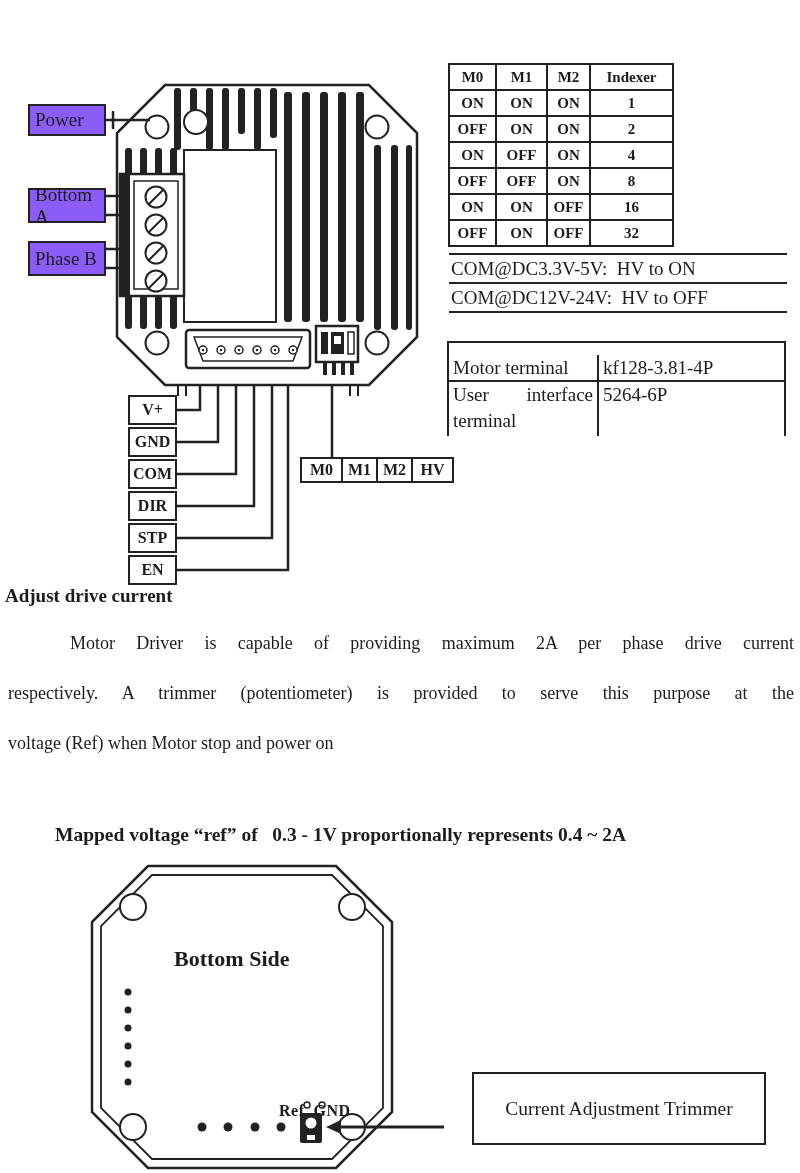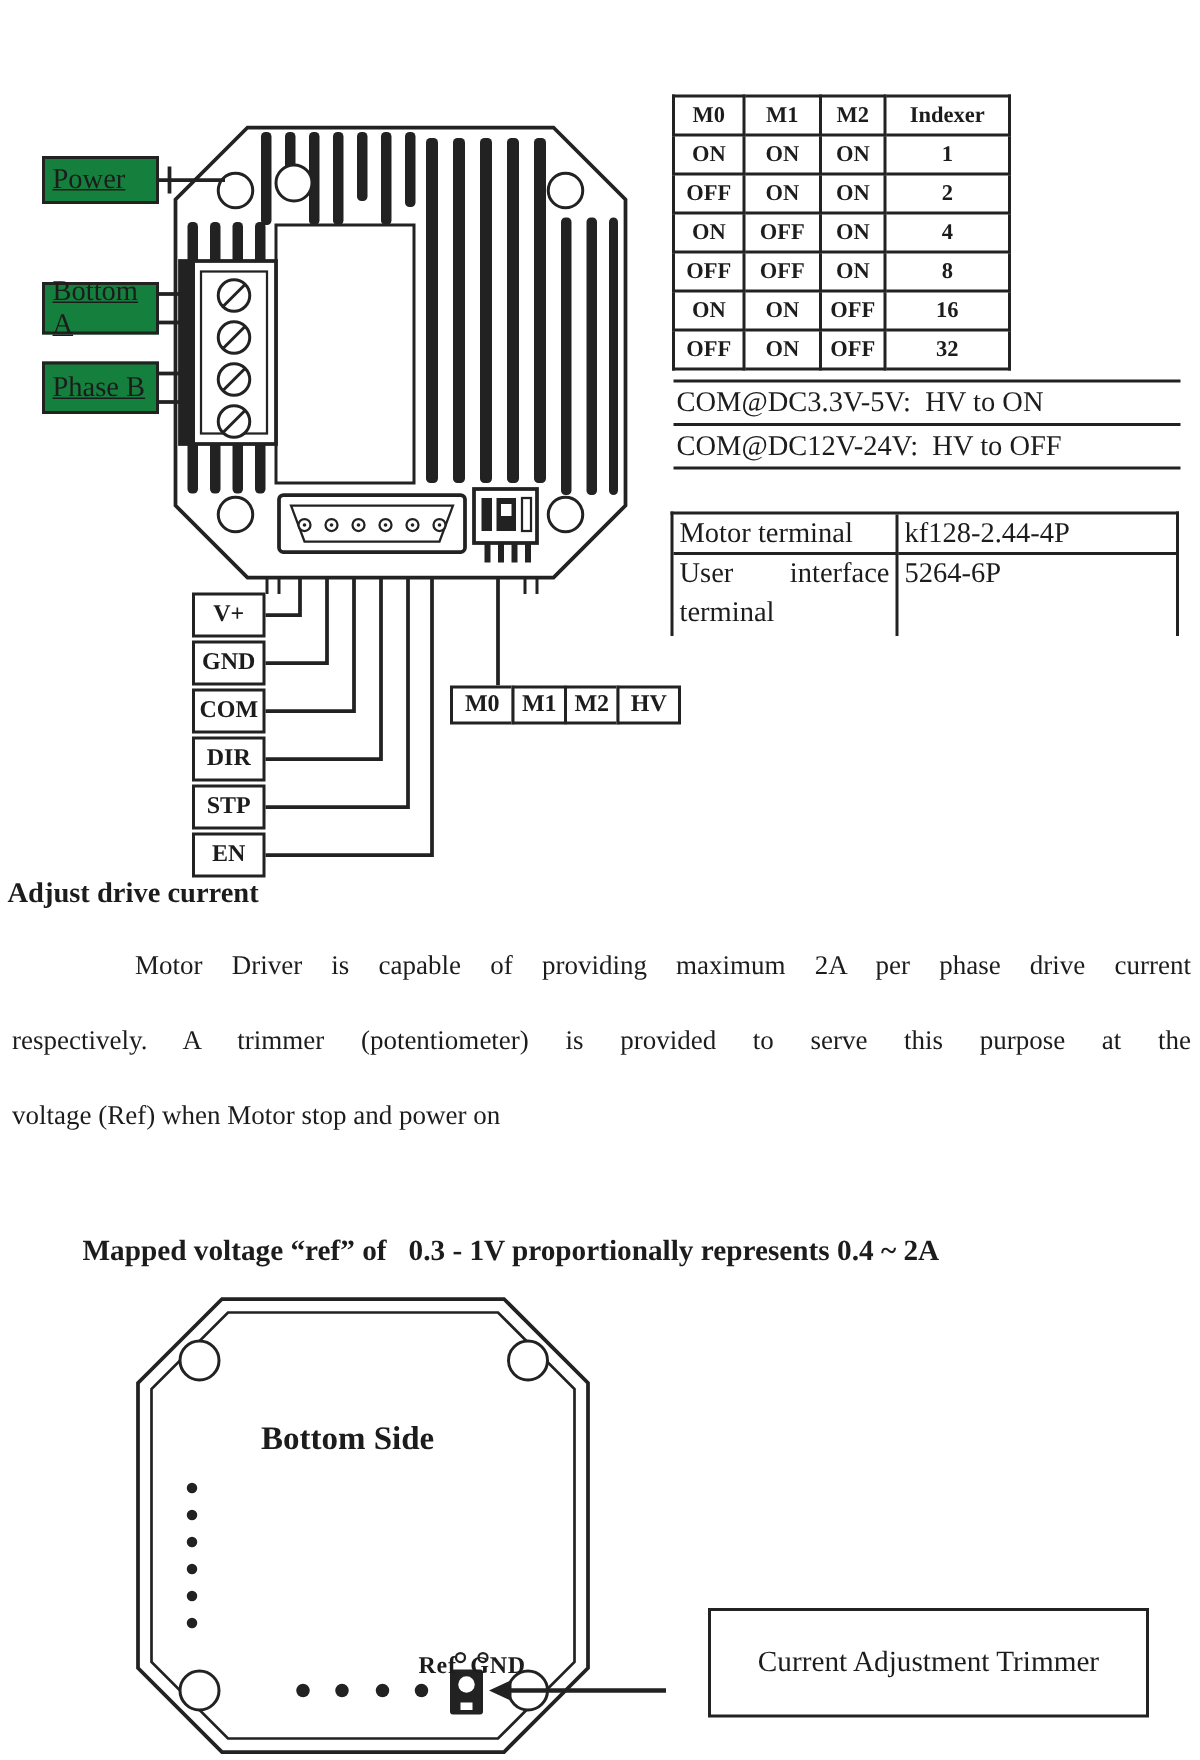--- a/index.html
+++ b/index.html
@@ -6,23 +6,23 @@
   .page{
     position:relative;width:800px;height:1173px;background:#fff;
     font-family:"Liberation Serif","DejaVu Serif",serif;color:#1c1c1c;overflow:hidden;
   }
   .abs{position:absolute;}
   .page-title{left:8px;top:8px;font-size:22px;font-weight:bold;}
   .heading2{left:5px;top:585px;font-size:19px;font-weight:bold;}
 
   
   .lbl{
-    position:absolute;border:2px solid #222;background:#15803d;
+    position:absolute;border:2px solid #222;background:#8b5cf6;
     display:flex;align-items:center;justify-content:flex-start;
-    font-size:19px;padding-left:5px;box-sizing:border-box;text-decoration:underline;
+    font-size:19px;padding-left:5px;box-sizing:border-box;
   }
   .pinlbl{
     position:absolute;border:2px solid #222;background:#fff;width:49px;height:30px;
     display:flex;align-items:center;justify-content:center;
     font-size:16px;font-weight:bold;box-sizing:border-box;
   }
   .mode-row{position:absolute;left:300px;top:457px;display:flex;}
   .mode-cell{
     border:2px solid #222;margin-left:-2px;height:26px;box-sizing:border-box;
     display:flex;align-items:center;justify-content:center;
@@ -46,28 +46,28 @@
   .com-row:last-child{border-bottom:2px solid #222;}
 
   
   .term-table{
     position:absolute;left:447px;top:341px;width:339px;
     border-top:2px solid #222;border-left:2px solid #222;border-right:2px solid #222;
     display:grid;grid-template-columns:150px 1fr;box-sizing:border-box;font-size:19px;
   }
   .term-cell{padding:0 4px;line-height:26px;box-sizing:border-box;}
   .tc-l{border-right:2px solid #222;}
-  .tr1{border-bottom:2px solid #222;height:27px;line-height:25px;}
+  .tr1{border-bottom:2px solid #222;height:27px;line-height:25px;margin-top:12px;}
   .tr2{height:54px;}
   .just{text-align:justify;}
 
   
   .para{position:absolute;left:8px;top:618px;width:786px;font-size:18px;}
   .pline{height:50px;line-height:50px;text-align:justify;text-align-last:justify;overflow:hidden;}
-  .pline.first{margin-left:82px;}
+  .pline.first{margin-left:62px;}
   .pline.last{text-align:left;text-align-last:left;}
 
   .mapped{
     position:absolute;left:55px;top:824px;font-size:19.5px;font-weight:bold;white-space:pre;
   }
 
   .bottom-side-label{left:174px;top:946px;font-size:22px;font-weight:bold;}
   .ref-gnd-label{left:279px;top:1077px;font-size:16px;font-weight:bold;white-space:pre;letter-spacing:.5px;margin-top:25px;}
   .trimmer-box{
     position:absolute;left:443px;top:1072px;width:294px;height:73px;
@@ -261,21 +261,21 @@
   </tbody>
     </table>
 
   <div class="com-table">
     <div class="com-row">COM@DC3.3V-5V:  HV to ON</div>
     <div class="com-row">COM@DC12V-24V:  HV to OFF</div>
   </div>
 
   <div class="term-table">
     <div class="term-cell tc-l tr1">Motor terminal</div>
-    <div class="term-cell tr1">kf128-2.44-4P</div>
+    <div class="term-cell tr1">kf128-3.81-4P</div>
     <div class="term-cell tc-l tr2 just">User interface terminal</div>
     <div class="term-cell tr2">5264-6P</div>
   </div>
 
   <div class="abs heading2">Adjust drive current</div>
 
   <div class="para">
     <div class="pline first">Motor Driver is capable of providing maximum 2A per phase drive current</div>
     <div class="pline">respectively. A trimmer (potentiometer) is provided to serve this purpose at the</div>
     <div class="pline last">voltage (Ref) when Motor stop and power on</div>

